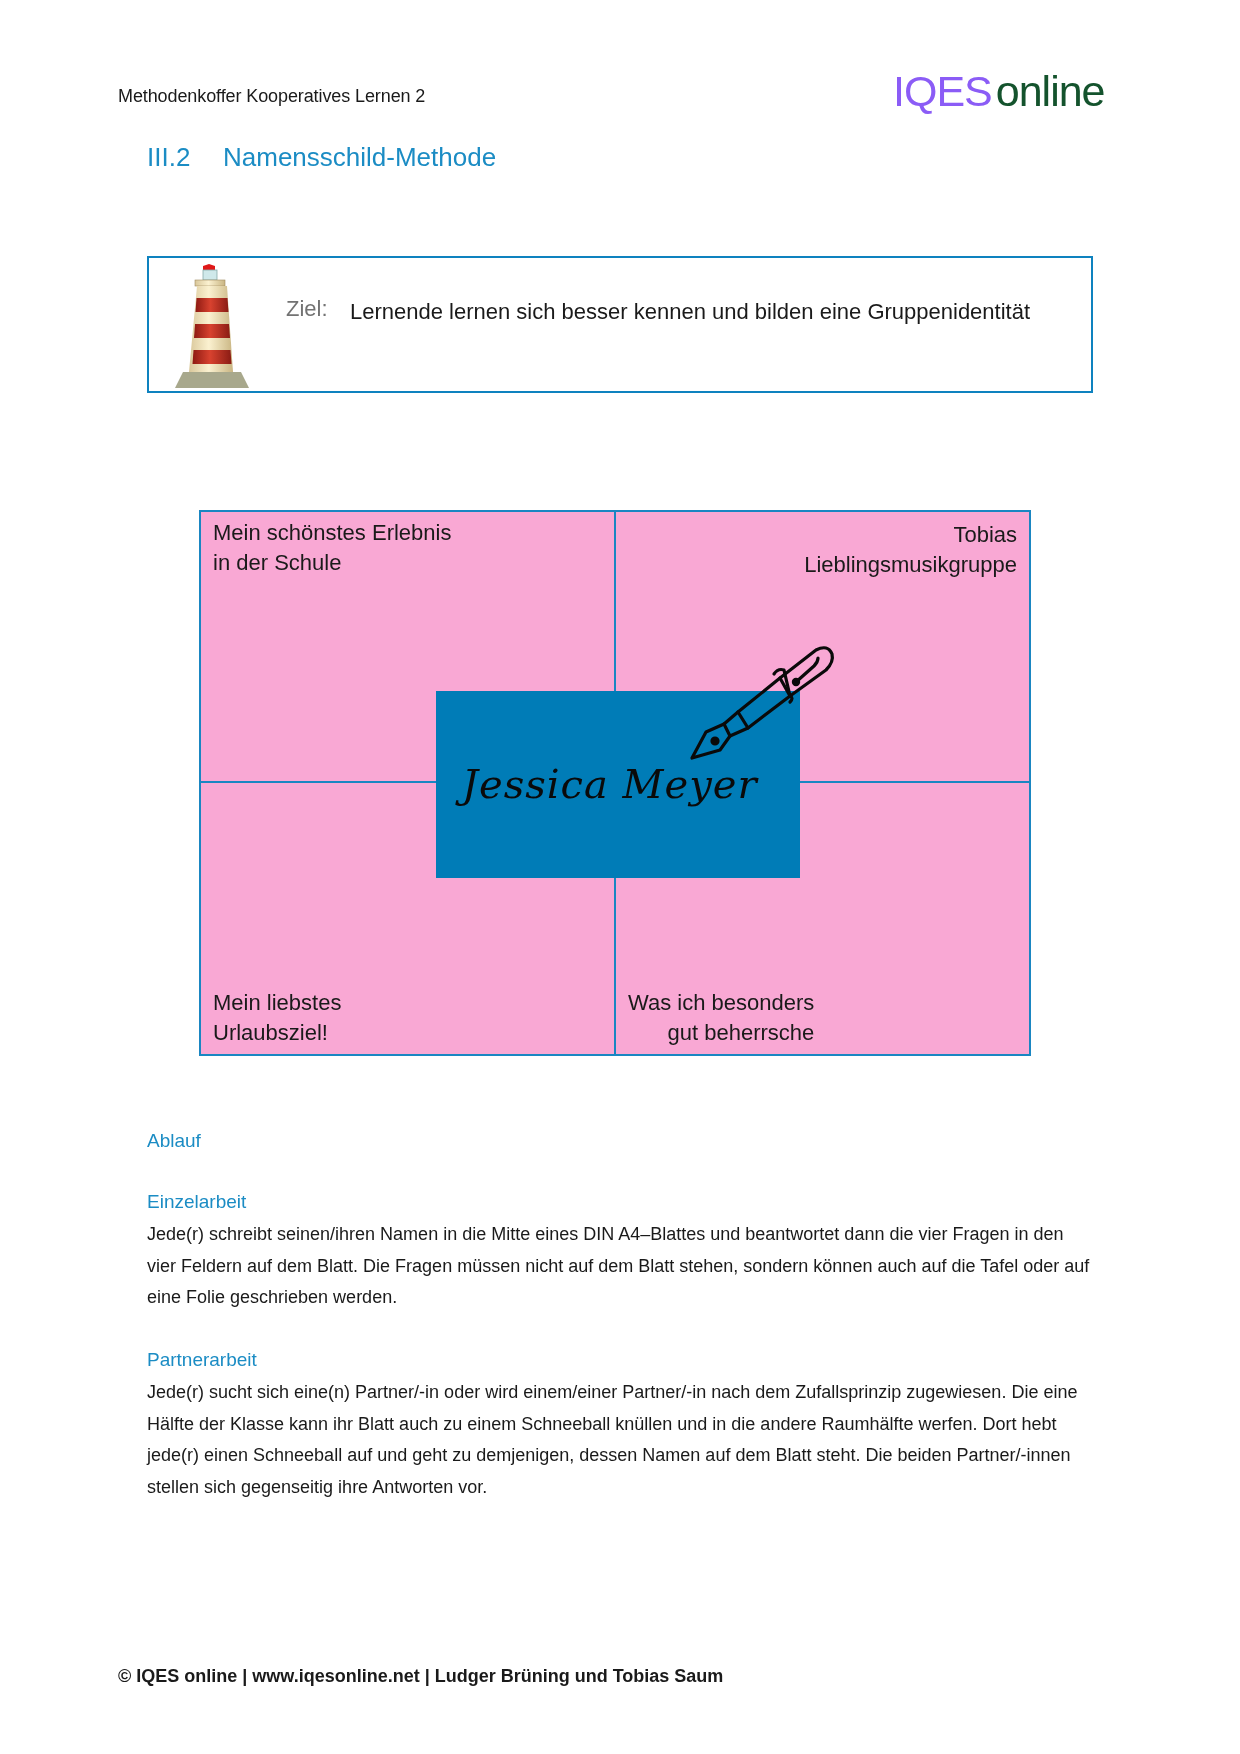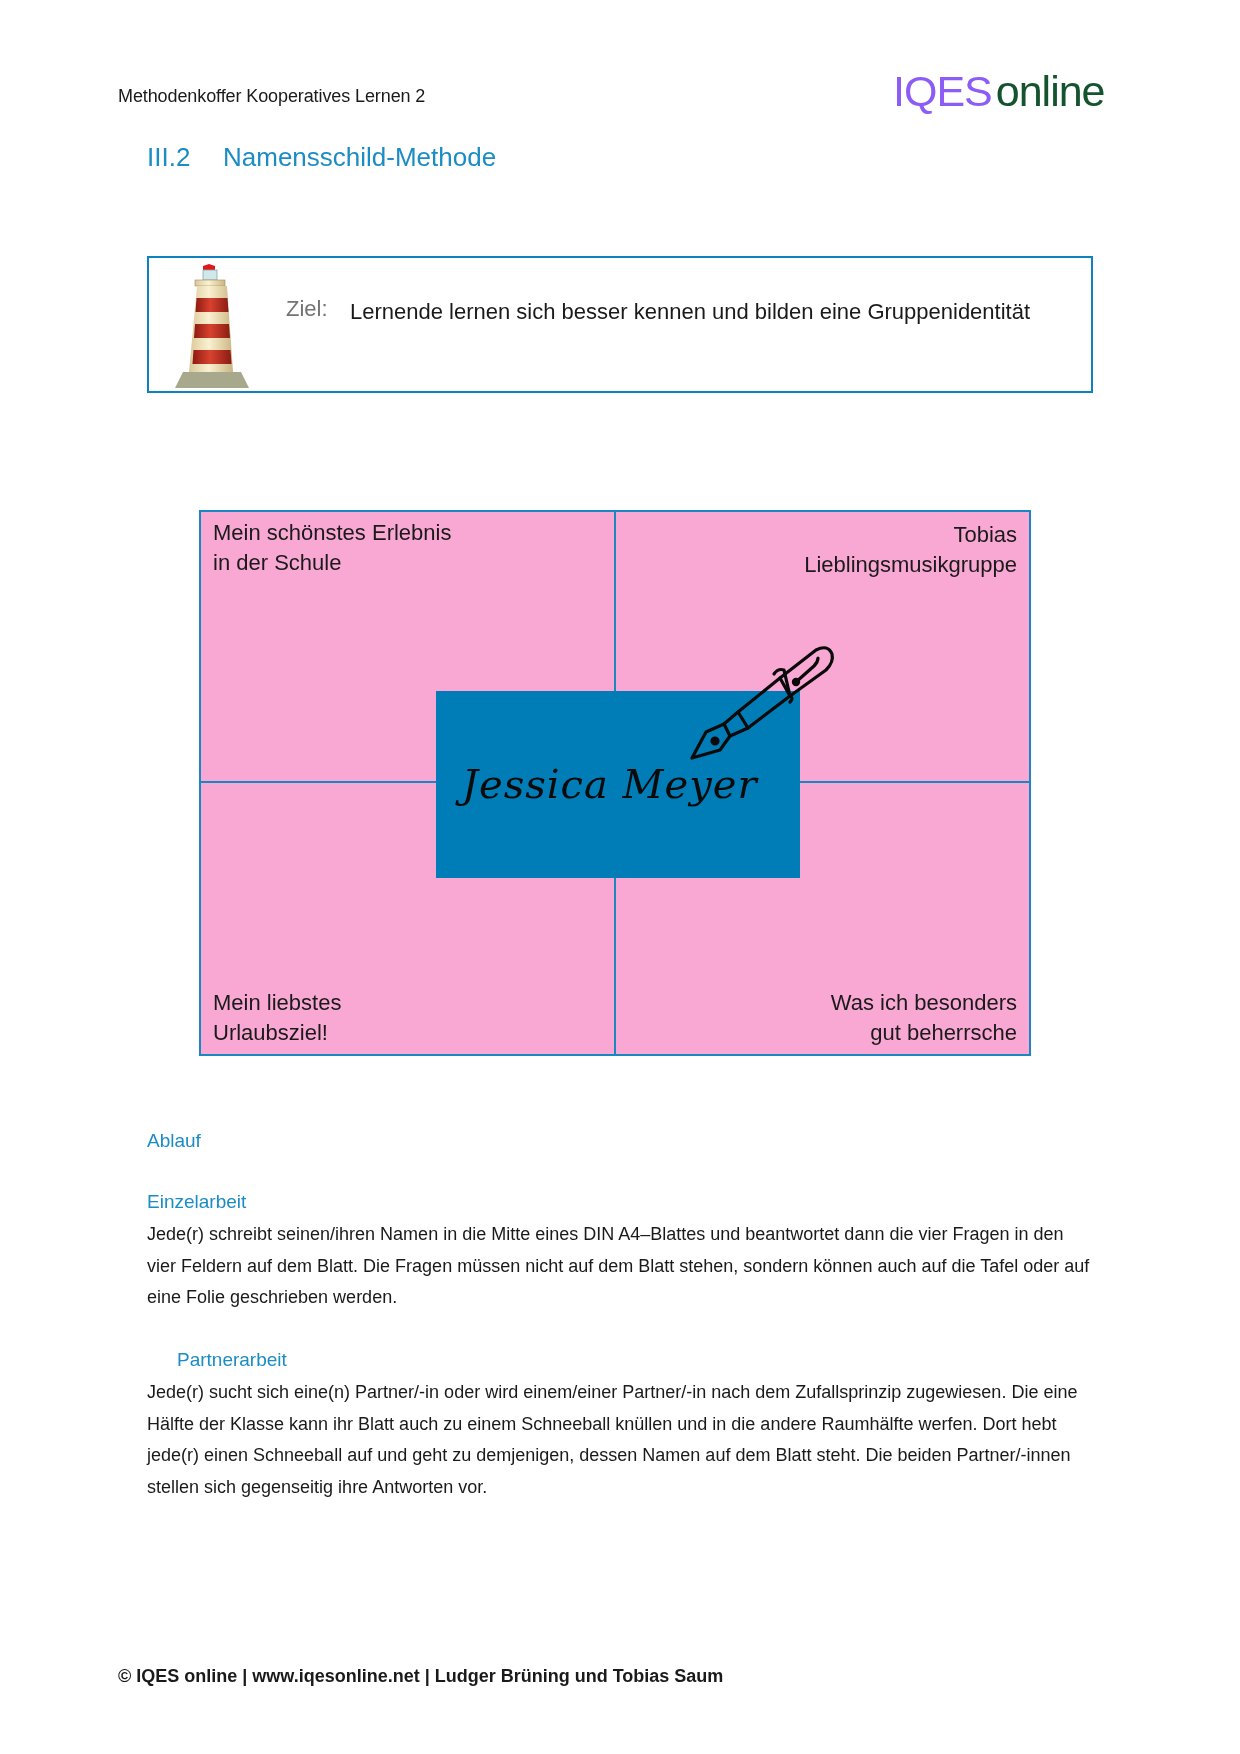--- a/index.html
+++ b/index.html
@@ -25,34 +25,34 @@
   .goal-text { left: 201px; top: 38px; font-size: 22px; color: #1a1a1a; line-height: 31px; width: 700px; }
 
   .grid { left: 199px; top: 510px; width: 832px; height: 546px; }
   .cell {
     position: absolute; background: #f9a8d4; border: 2px solid #1a86c2; box-sizing: border-box;
     font-size: 22px; color: #1a1a1a; line-height: 30px;
   }
   .c-tl { left: 0; top: 0; width: 417px; height: 273px; padding: 6px 12px; }
   .c-tr { left: 415px; top: 0; width: 417px; height: 273px; padding: 8px 12px; text-align: right; }
   .c-bl { left: 0; top: 271px; width: 417px; height: 275px; padding: 0 12px 6px; display: flex; align-items: flex-end; }
-  .c-br { left: 415px; top: 271px; width: 417px; height: 275px; padding: 0 12px 6px; display: flex; align-items: flex-end; justify-content: flex-end; text-align: right; }
+  .c-br { left: 415px; top: 271px; width: 417px; height: 275px; padding: 0 12px 6px; display: flex; align-items: flex-end; text-align: right; }
   .name-box {
     left: 436px; top: 691px; width: 364px; height: 187px; background: #007cb7;
   }
   .name-text {
     position: absolute; left: 26px; top: 70px; font-family: "DejaVu Serif", serif; font-style: italic;
     font-size: 40px; color: #0a0a0a; letter-spacing: 1px; white-space: nowrap;
   }
   .pen { left: 686px; top: 640px; width: 152px; height: 124px; }
 
   .h-blue { font-size: 19px; color: #1b8cc4; }
   .ablauf { left: 147px; top: 1130px; }
   .einzel { left: 147px; top: 1191px; }
-  .partner { left: 147px; top: 1349px; margin-left: 30px; }
+  .partner { left: 147px; top: 1349px; }
   .para { left: 147px; width: 950px; font-size: 18px; line-height: 31.5px; color: #1a1a1a; }
   .para-einzel { top: 1219px; }
   .para-partner { top: 1377px; }
   .footer { left: 118px; top: 1666px; font-size: 18px; color: #1a1a1a; font-weight: bold; }
 </style>
 </head>
 <body>
 
 <div class="abs header-text">Methodenkoffer Kooperatives Lernen 2</div>
 <div class="abs logo">

